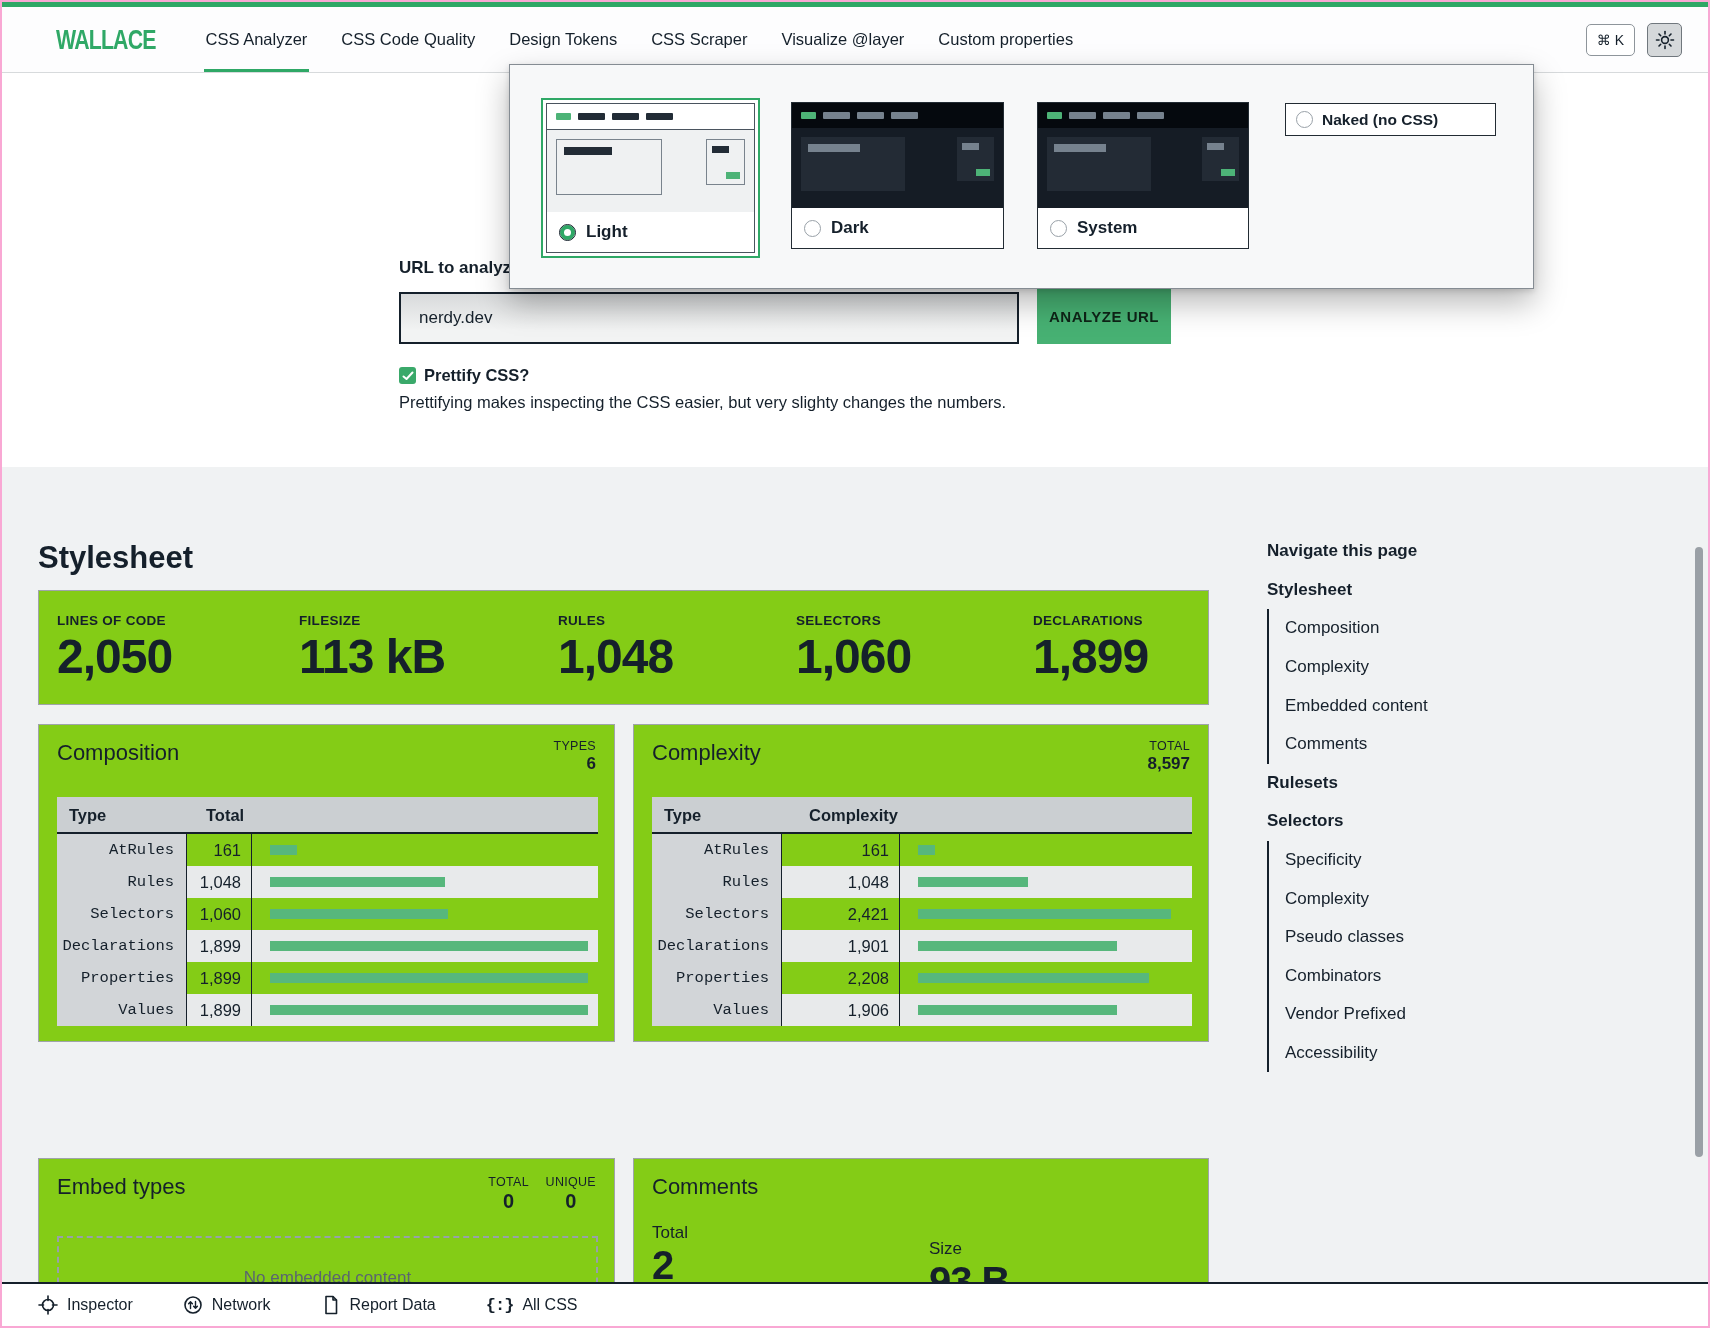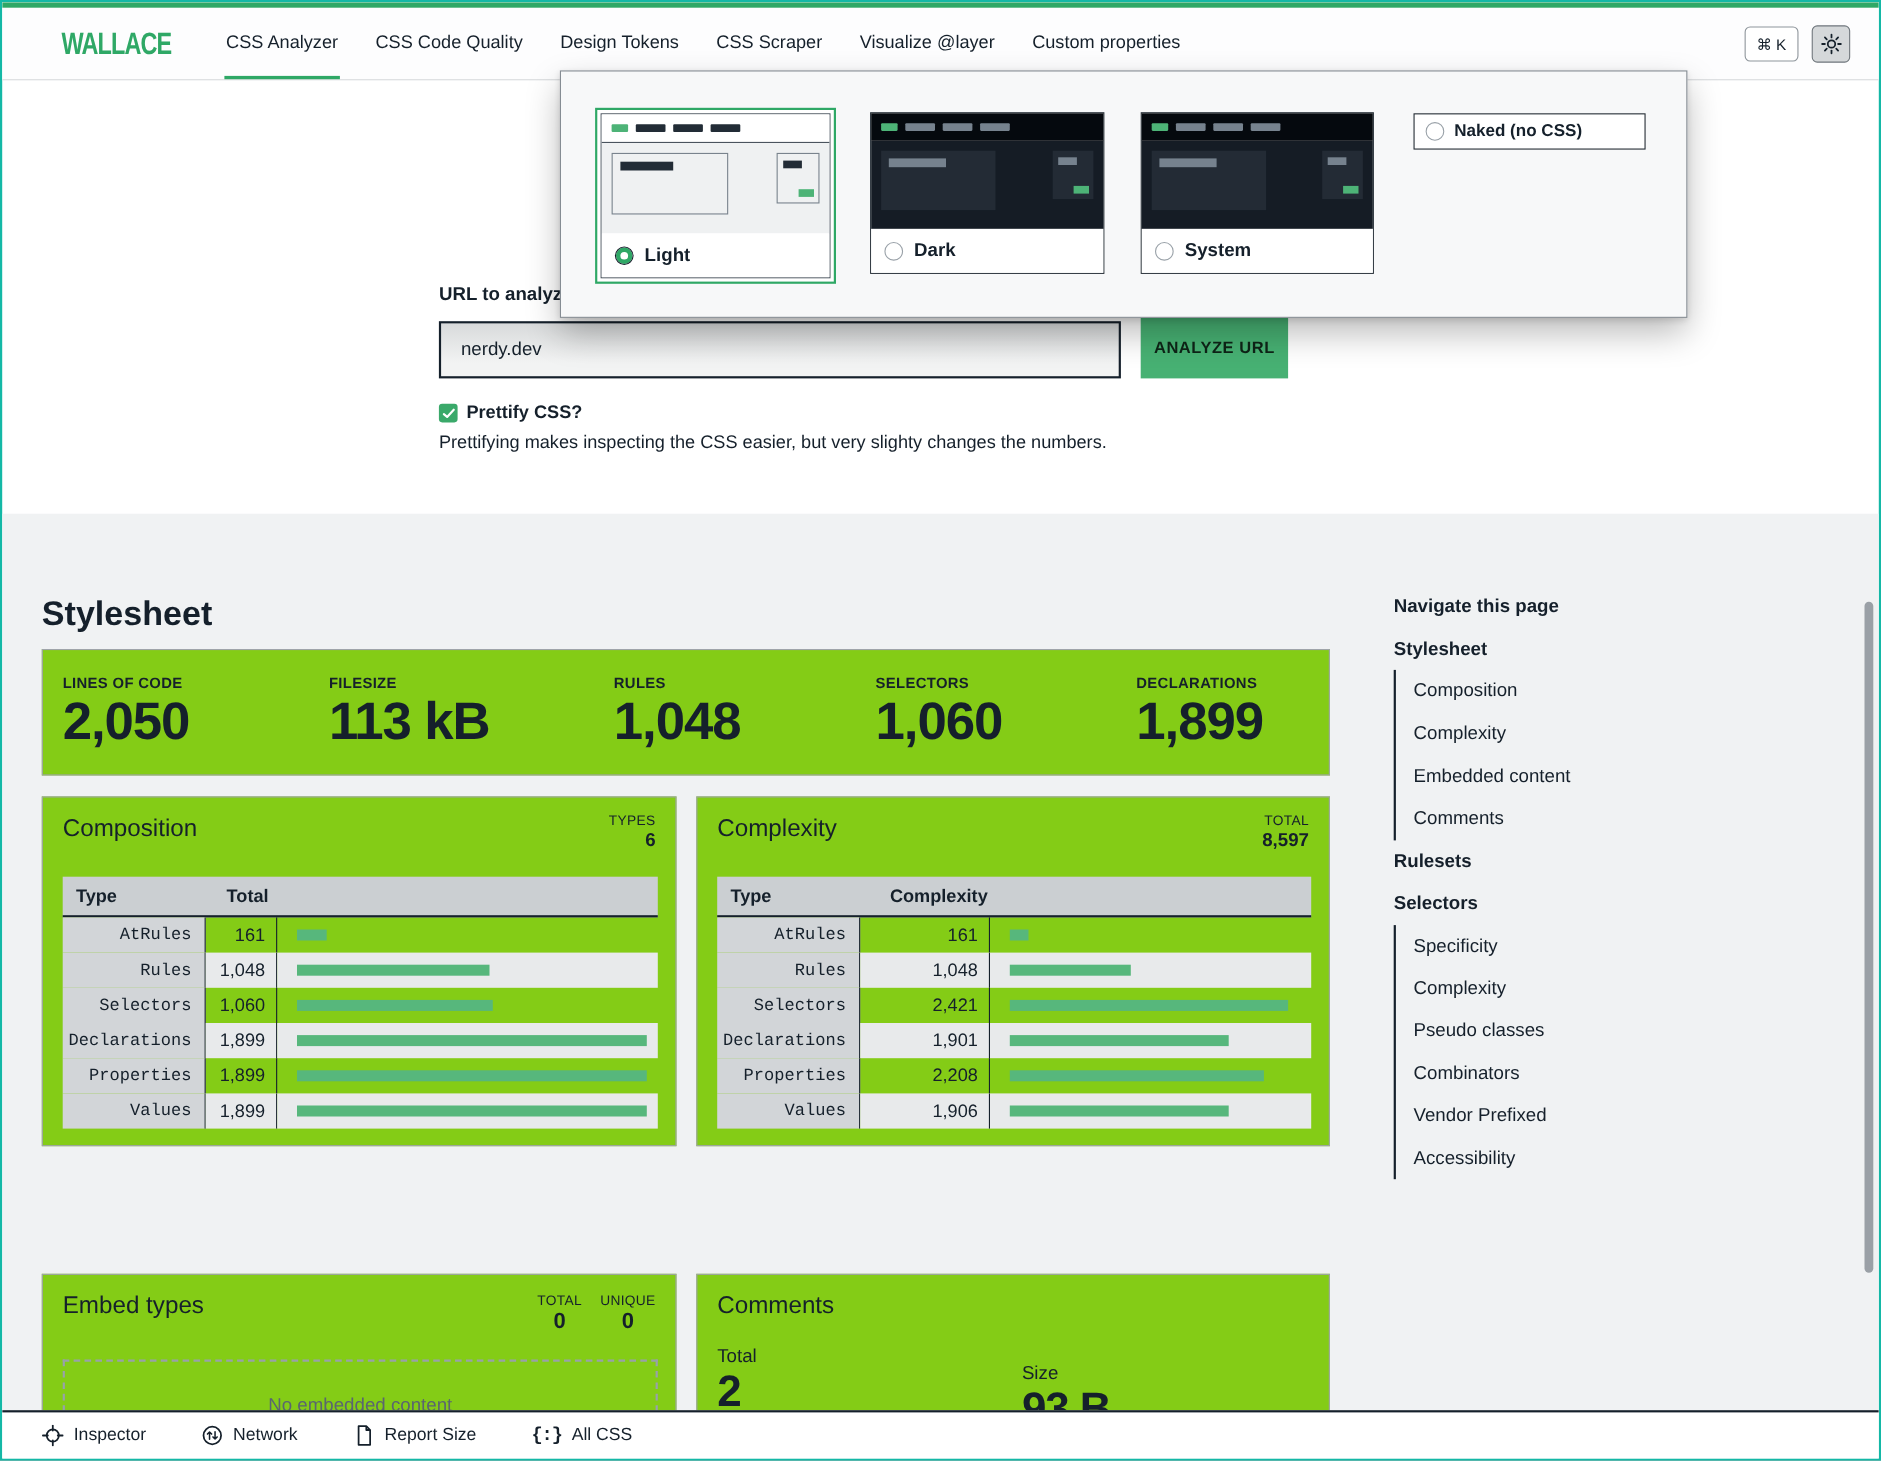--- a/index.html
+++ b/index.html
@@ -1,17 +1,17 @@
 <!DOCTYPE html>
 <html><head>
 <meta charset="utf-8">
 <style>
   html,body{margin:0;padding:0;background:#3a3f44;}
   .window{position:relative;width:1710px;height:1328px;background:#fff;overflow:hidden;
-    font-family:"Liberation Sans",sans-serif;color:#15202b;border:2px solid #14b8a6;box-sizing:border-box;}
+    font-family:"Liberation Sans",sans-serif;color:#15202b;border:2px solid #f9a8d4;box-sizing:border-box;}
   
   .hdr{position:absolute;top:0;left:0;right:0;height:71px;background:#fdfdfe;border-top:5px solid #2fa866;
     border-bottom:1px solid #d7dadc;box-sizing:border-box;display:flex;align-items:stretch;padding:0 26px 0 54px;z-index:10;}
   .logo{align-self:center;font-size:26px;font-weight:800;color:#2fa866;letter-spacing:-1px;
     transform:scale(.82,1.08);transform-origin:left center;margin-right:26px;white-space:nowrap;}
   .nav{display:flex;gap:30px;align-items:stretch;}
   .nav-item{background:none;border:none;font:16.5px "Liberation Sans",sans-serif;color:#15202b;cursor:pointer;
     padding:0 2px;border-bottom:3px solid transparent;border-top:3px solid transparent;}
   .nav-item.active{border-bottom-color:#2fa866;}
   .hdr-right{margin-left:auto;display:flex;align-items:center;gap:12px;}
@@ -487,21 +487,21 @@
         </span>
         <span>Network</span>
       </button>
       <button class="bbar-item">
         <span>
           <svg class="ic" width="20" height="20" viewBox="0 0 20 20" fill="none" stroke="#15202b" stroke-width="1.6" stroke-linejoin="round">
             <path d="M5 1.5 h7 l3.5 3.5 v13.5 h-10.5 z"></path>
             <path d="M12 1.5 v3.5 h3.5"></path>
           </svg>
         </span>
-        <span>Report Size</span>
+        <span>Report Data</span>
       </button>
       <button class="bbar-item">
         <span><span class="css-glyph">{:}</span></span>
         <span>All CSS</span>
       </button>
     </footer>
 
 </div>
 
 </body></html>

